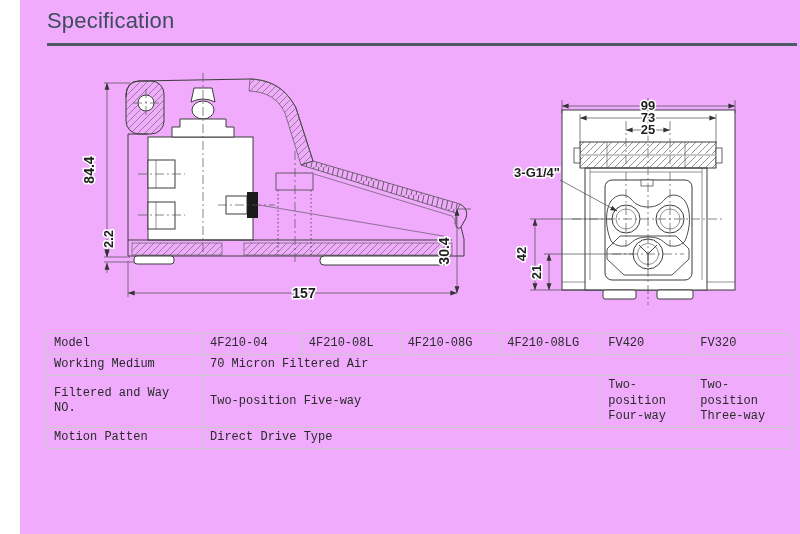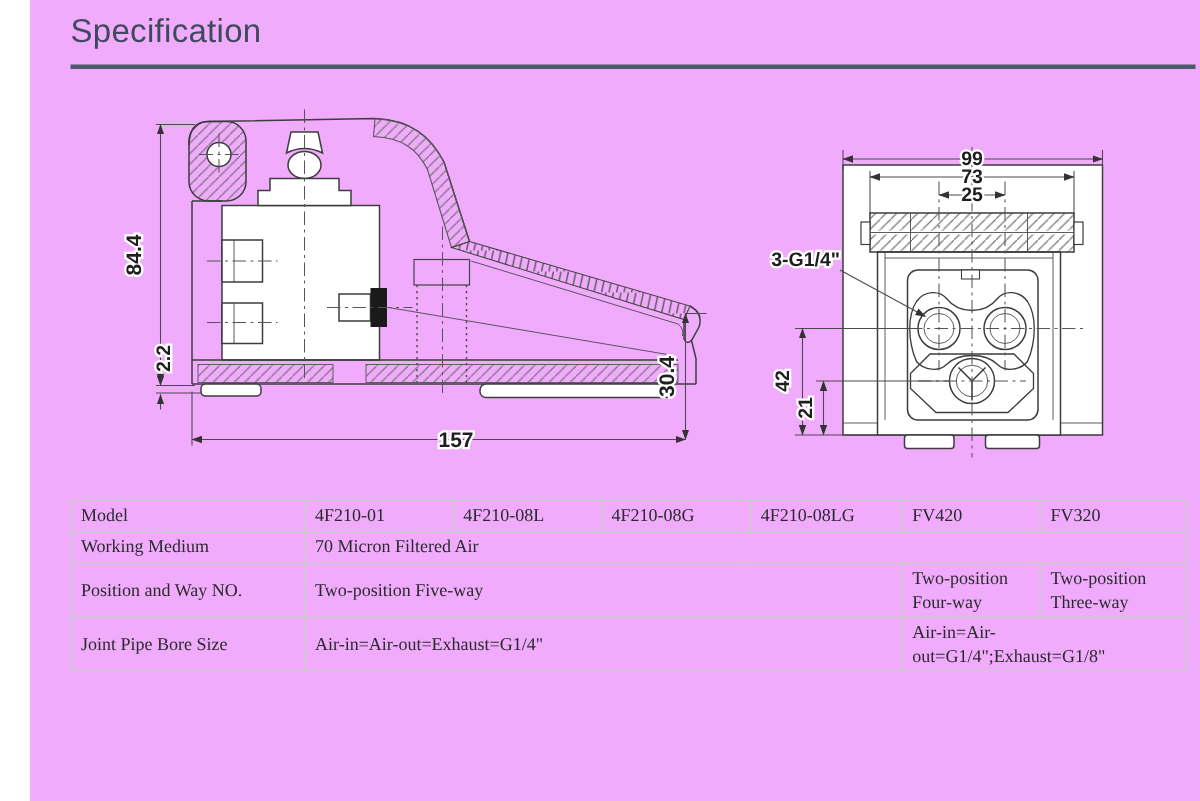--- a/index.html
+++ b/index.html
@@ -12,21 +12,21 @@
   .ln{stroke:#3d3d3d;stroke-width:1;fill:none;}
   .thin{stroke:#4a4a4a;stroke-width:.6;fill:none;}
   .ext{stroke:#4a4a4a;stroke-width:.7;fill:none;}
   .dash{stroke:#555;stroke-width:.7;fill:none;stroke-dasharray:9,3,2,3;}
   .dot{stroke:#444;stroke-width:.9;fill:none;stroke-dasharray:1.5,2.5;}
   .wfill{fill:#ffffff;}
   .dim{font-family:"Liberation Sans",sans-serif;font-weight:bold;font-size:13px;fill:#1e1e1e;
        stroke:#ffffff;stroke-width:3px;paint-order:stroke;}
   .dim-lg{font-size:14px;}
   .spec-table{position:absolute;left:27px;top:333px;width:744px;border-collapse:collapse;
-       table-layout:fixed;font-family:Liberation Serif, serif;
+       table-layout:fixed;font-family:Liberation Mono, monospace;
        font-size:12px;color:#2a2a2a;}
   .spec-table td{border:1px solid #c9c9c9;padding:2px 6px;line-height:1.3;
        vertical-align:middle;overflow:hidden;}
   .spec-table tr{height:21px;}
 </style>
 </head>
 <body>
 
 <div id="page">
 
@@ -190,38 +190,37 @@
         <col style="width:13.3%">
         <col style="width:13.3%">
       <col style="width:13.4%">
         <col style="width:13.6%">
         <col style="width:12.4%">
       <col style="width:13%">
     </colgroup>
     <tbody>
       <tr>
         <td>Model</td>
-        <td>4F210-01</td>
+        <td>4F210-04</td>
         <td>4F210-08L</td>
         <td>4F210-08G</td>
         <td>4F210-08LG</td>
         <td>FV420</td>
         <td>FV320</td>
       </tr>
       <tr>
         <td>Working Medium</td>
         <td colspan="6">70 Micron Filtered Air</td>
       </tr>
       <tr>
-        <td>Position and Way NO.</td>
+        <td>Filtered and Way NO.</td>
         <td colspan="4">Two-position Five-way</td>
         <td>Two-position Four-way</td>
         <td>Two-position Three-way</td>
       </tr>
       <tr>
-        <td>Joint Pipe Bore Size</td>
-        <td colspan="4">Air-in=Air-out=Exhaust=G1/4"</td>
-        <td colspan="2">Air-in=Air-out=G1/4";Exhaust=G1/8"</td>
+        <td>Motion Patten</td>
+        <td colspan="6">Direct Drive Type</td>
       </tr>
     </tbody>
   </table>
 
 </div>
 
 </body></html>

